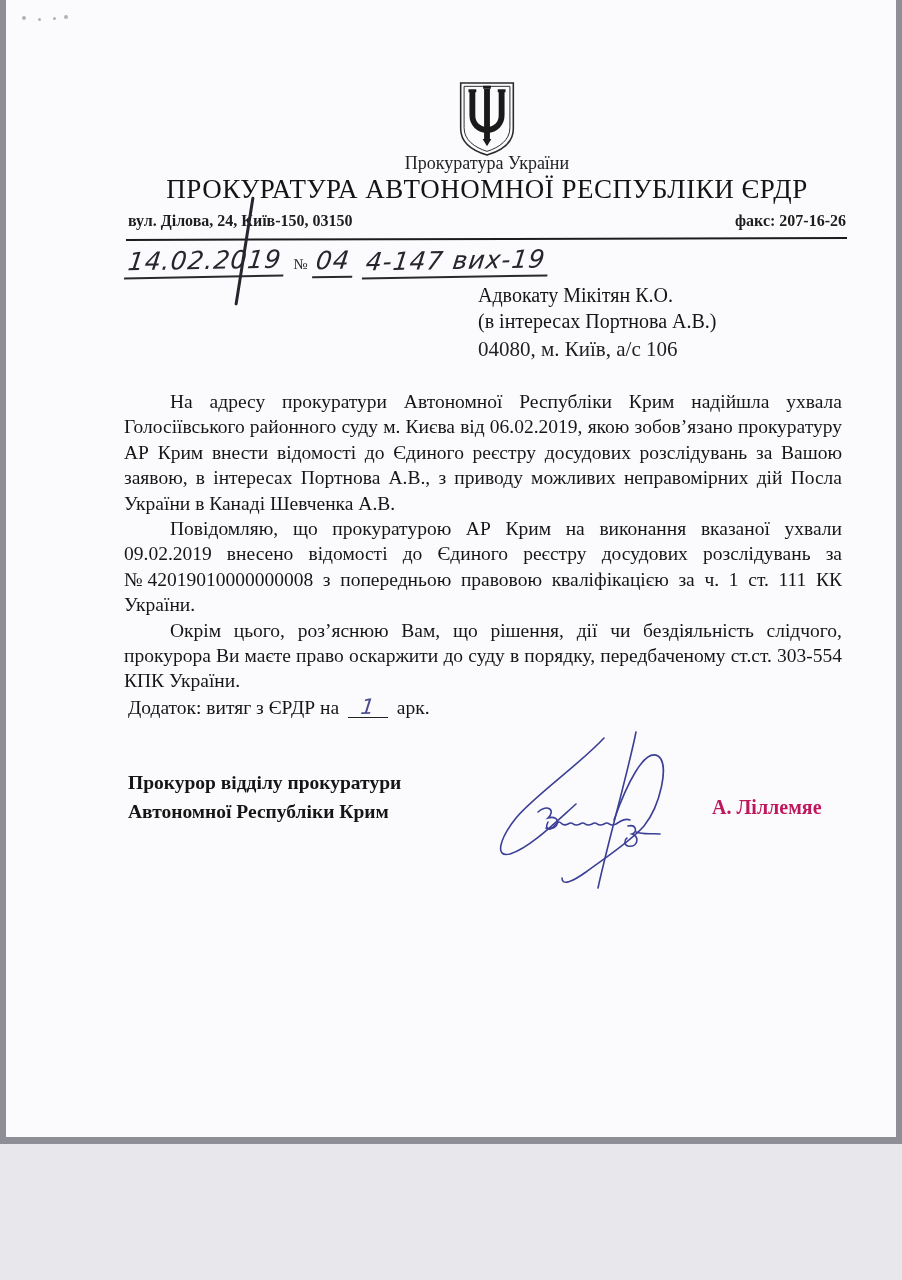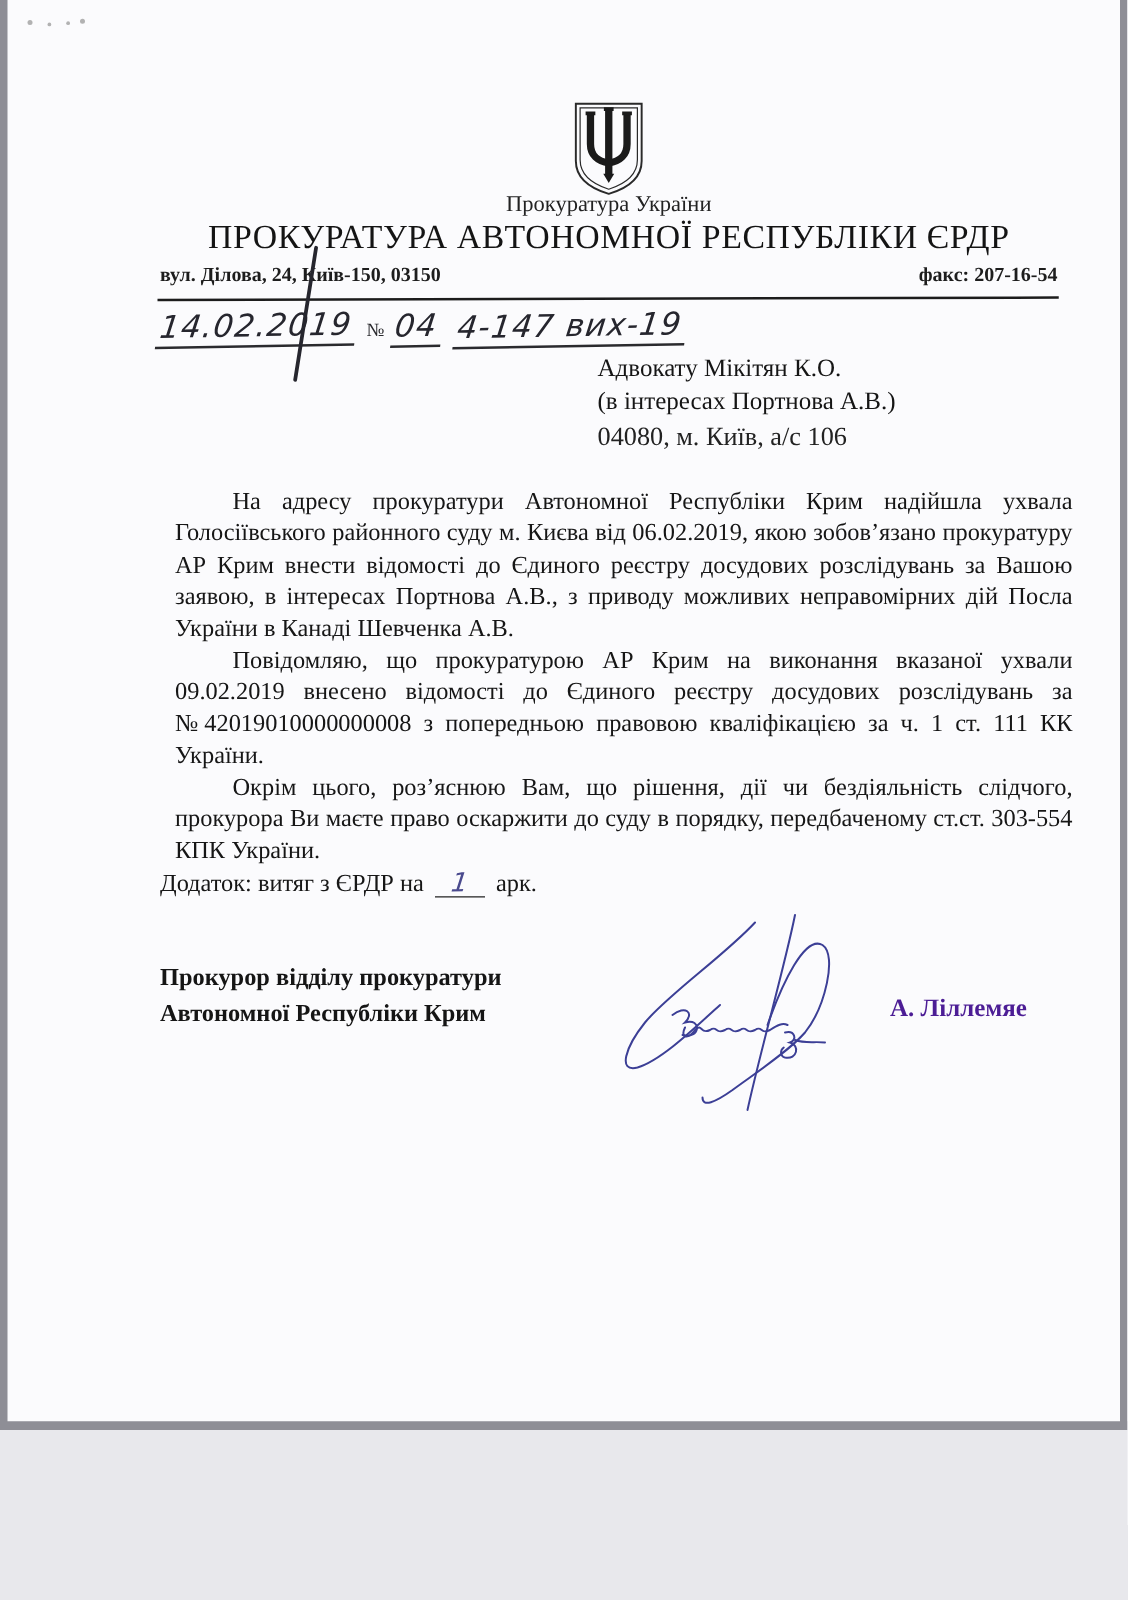--- a/index.html
+++ b/index.html
@@ -59,42 +59,42 @@
   .pen-slash{
     position:absolute;left:243px;top:196px;width:2.6px;height:110px;
     background:#26262e;transform:rotate(9deg);border-radius:2px;
   }
 
   .recipient{position:absolute;left:478px;top:282px;line-height:26px;}
   .recipient .b{font-size:20px;font-weight:normal;color:#151515;}
   .recipient .r{font-size:21px;color:#222;margin-top:2px;}
 
   .body-text{
-    position:absolute;left:140px;top:389px;width:718px;
+    position:absolute;left:124px;top:389px;width:718px;
     font-size:19.5px;line-height:25.4px;color:#161616;
     text-align:justify;text-align-last:left;
   }
   .body-text p{margin:0;text-indent:46px;}
 
   .attachment{
     position:absolute;left:128px;top:697px;font-size:19.5px;color:#161616;
   }
   .sheet-slot{
     display:inline-block;min-width:40px;text-align:center;
     border-bottom:1.8px solid #222;margin:0 4px;line-height:18px;
   }
   .sheet-slot .hand{color:#4a4a8e;font-size:21px;}
 
   .sig-title{
     position:absolute;left:128px;top:768px;
     font-size:19.5px;font-weight:bold;line-height:29px;color:#151515;
   }
   .sig-name{
     position:absolute;left:712px;top:796px;
-    font-size:20px;font-weight:bold;color:#4c1d95;white-space:nowrap;
+    font-size:20px;font-weight:bold;color:#be185d;white-space:nowrap;
   }
   .sig-svg{position:absolute;left:486px;top:730px;}
 </style>
 </head>
 <body>
 
 <div class="scan">
 
   <div class="edge edge-left"></div>
   <div class="edge edge-right"></div>
@@ -111,21 +111,21 @@
     <path d="M17 12 V36 C17 45 23 50.5 32 51.5 C41 50.5 47 45 47 36 V12" fill="none" stroke="#1a1a1a" stroke-width="6"></path>
     <path d="M32 9 V62" stroke="#1a1a1a" stroke-width="6"></path>
     <path d="M13 11 h8 M28 7.5 h8 M43 11 h8" stroke="#1a1a1a" stroke-width="3"></path>
     <path d="M32 68 L27.5 60.5 H36.5 Z" fill="#1a1a1a"></path>
   </svg>
 
   <div class="org-small">Прокуратура України</div>
   <div class="org-title">ПРОКУРАТУРА АВТОНОМНОЇ РЕСПУБЛІКИ ЄРДР</div>
   <div class="addr-row">
     <span>вул. Ділова, 24, Київ-150, 03150</span>
-    <span>факс: 207-16-54</span>
+    <span>факс: 207-16-26</span>
   </div>
   <div class="rule"></div>
 
   <div class="ref-line">
     <span class="hand u">14.02.2019</span><span class="no-label">№</span><span class="hand u">04</span><span style="display:inline-block;width:10px;"></span><span class="hand u">4-147 вих-19</span>
   </div>
   <div class="pen-slash"></div>
 
   <div class="recipient">
     <div class="b">Адвокату Мікітян К.О.</div>

